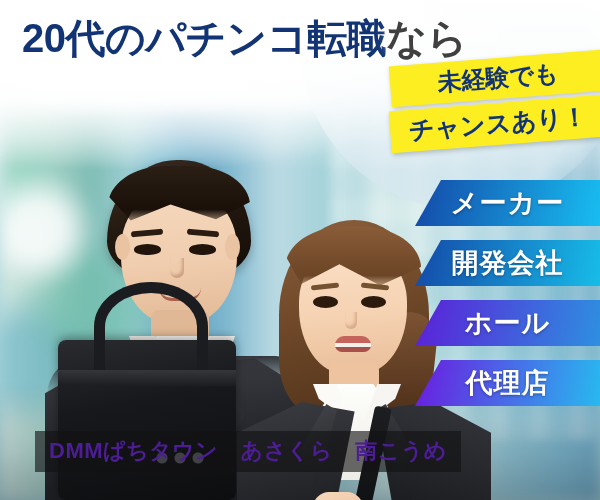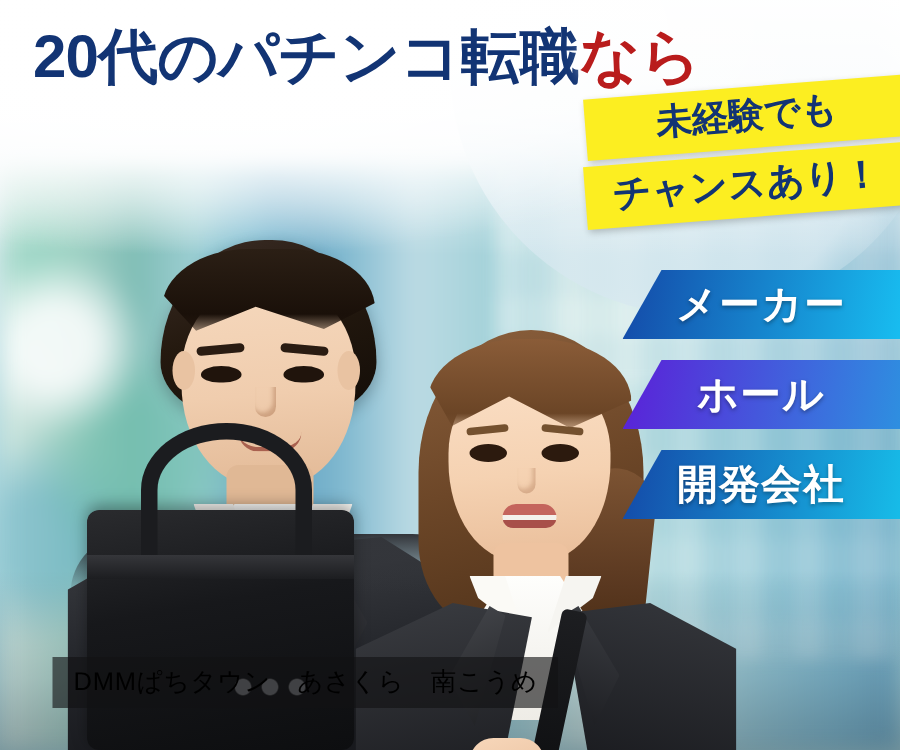--- a/index.html
+++ b/index.html
@@ -204,21 +204,21 @@
   .woman .hand2{position:absolute;left:58px;top:272px;width:50px;height:46px;
     background:linear-gradient(160deg,#f7d7ba,#e6bb98);border-radius:16px;}
 
   
   .headline{
     position:absolute;left:22px;top:18px;z-index:30;
     font-size:40px;font-weight:700;letter-spacing:-.5px;line-height:1;
     color:#123474;white-space:nowrap;
     text-shadow:0 0 7px rgba(255,255,255,.95),0 0 14px rgba(255,255,255,.85),0 1px 0 rgba(255,255,255,.9);
   }
-  .headline .nara{color:#b91c1c;}
+  .headline .nara{color:#404040;}
   .logo{
     position:absolute;left:28px;top:74px;z-index:30;
     font-size:62px;font-weight:700;font-style:italic;line-height:1;
     letter-spacing:1px;color:#11408f;white-space:nowrap;
     font-family:"Liberation Sans","DejaVu Sans",sans-serif;
     text-shadow:0 0 8px rgba(255,255,255,.95),0 0 18px rgba(255,255,255,.8);
   }
   .logo .up{margin-left:12px;position:relative;display:inline-block;}
   .logo .up .u{color:#1fa6e8;position:relative;display:inline-block;}
   .logo .up .swoosh{
@@ -248,21 +248,21 @@
     text-shadow:0 1px 3px rgba(0,0,0,.35);
     box-shadow:0 2px 6px rgba(0,0,0,.18);
   }
   .cat .label{position:relative;z-index:2;}
 
   
   .caption{
     position:absolute;left:35px;bottom:28px;z-index:33;
     padding:5px 14px 6px 14px;
     background:rgba(18,18,20,.62);
-    color:#000000;font-size:17px;font-weight:400;white-space:nowrap;
+    color:#4c1d95;font-size:22px;font-weight:700;white-space:nowrap;
     letter-spacing:.5px;
   }
 </style>
 </head>
 <body>
 
 <div class="banner">
 
   <div class="bg">
     <div class="bg-sky"></div>
@@ -337,23 +337,26 @@
 
   <div class="badge">
     <div class="row r1">未経験でも</div>
     <div class="row r2">チャンスあり！</div>
   </div>
 
   <div class="cats">
     <div class="cat" style="background: linear-gradient(100deg, rgb(20, 73, 168) 0%, rgb(24, 189, 240) 100%); align-items: center;">
       <span class="label">メーカー</span>
     </div>
+    <div class="cat" style="background: linear-gradient(100deg, rgb(20, 73, 168) 0%, rgb(23, 188, 232) 100%);">
+      <span class="label">開発会社</span>
+    </div>
     <div class="cat" style="background: linear-gradient(100deg, rgb(91, 32, 216) 0%, rgb(46, 143, 224) 100%);">
       <span class="label">ホール</span>
     </div>
-    <div class="cat" style="background: linear-gradient(100deg, rgb(20, 73, 168) 0%, rgb(23, 188, 232) 100%);">
-      <span class="label">開発会社</span>
+    <div class="cat" style="background: linear-gradient(100deg, rgb(106, 28, 224) 0%, rgb(40, 185, 239) 100%);">
+      <span class="label">代理店</span>
     </div>
   </div>
 
   <div class="caption">DMMぱちタウン　あさくら　南こうめ</div>
 
 </div>
 
 </body></html>

